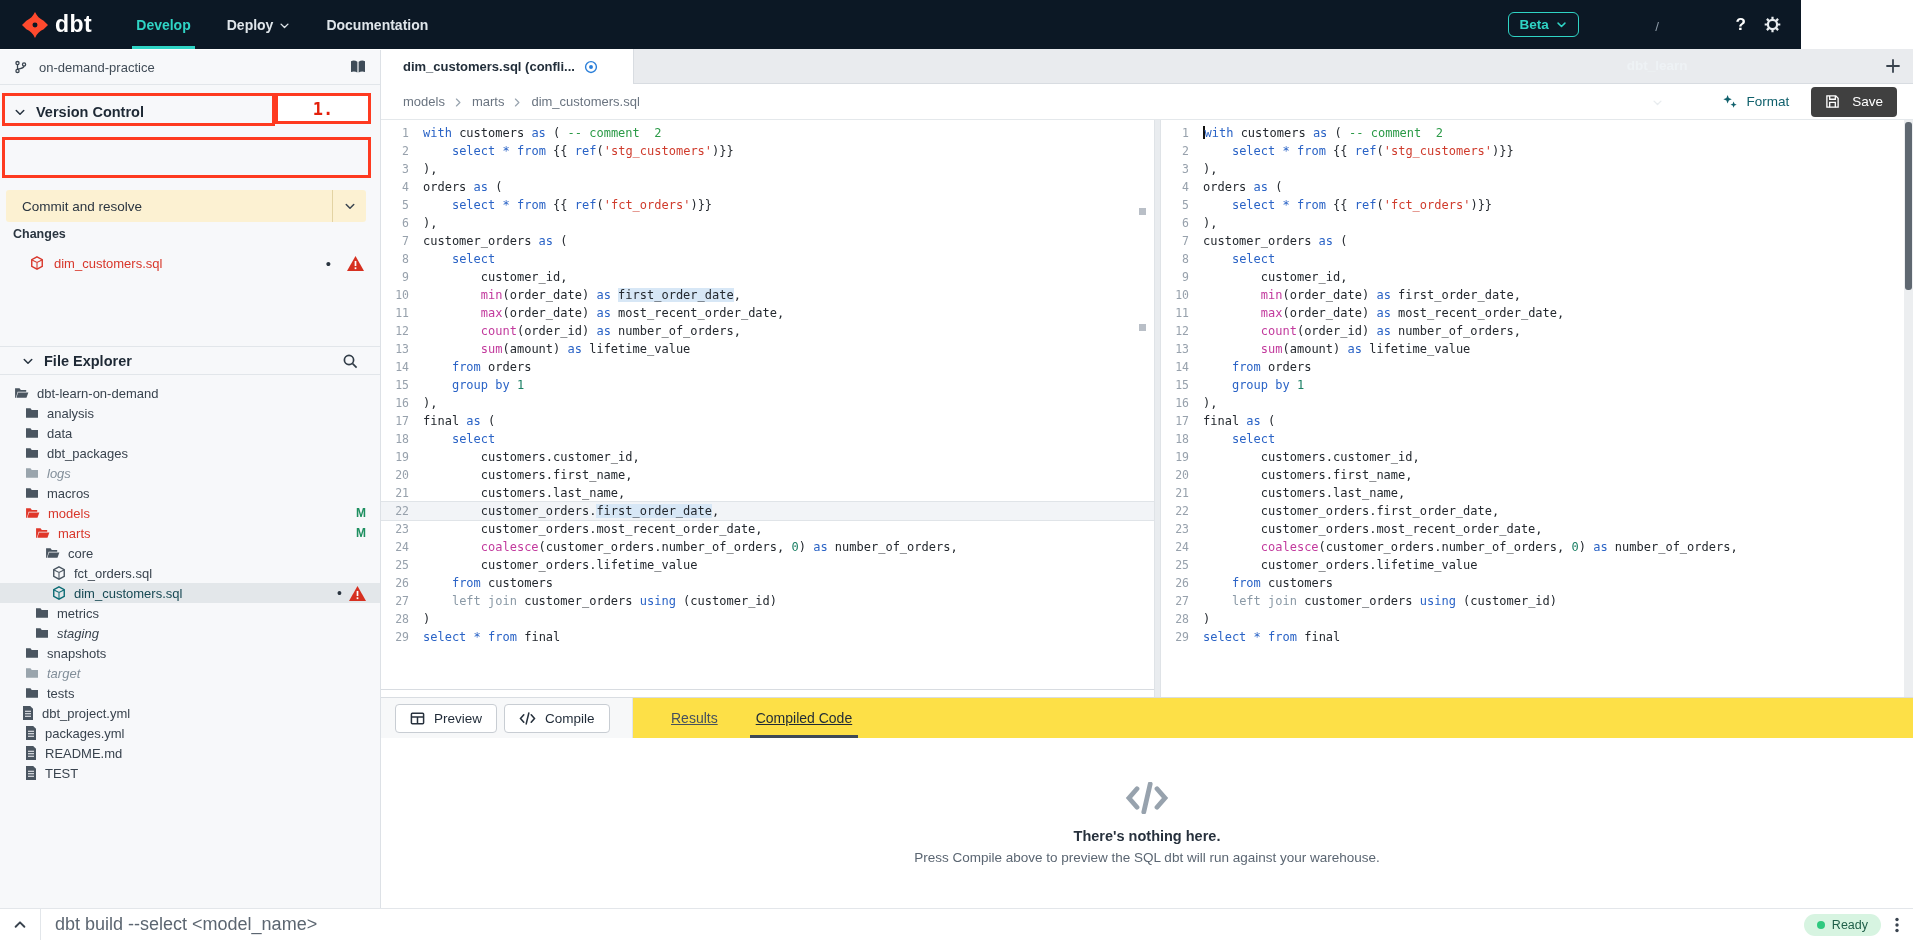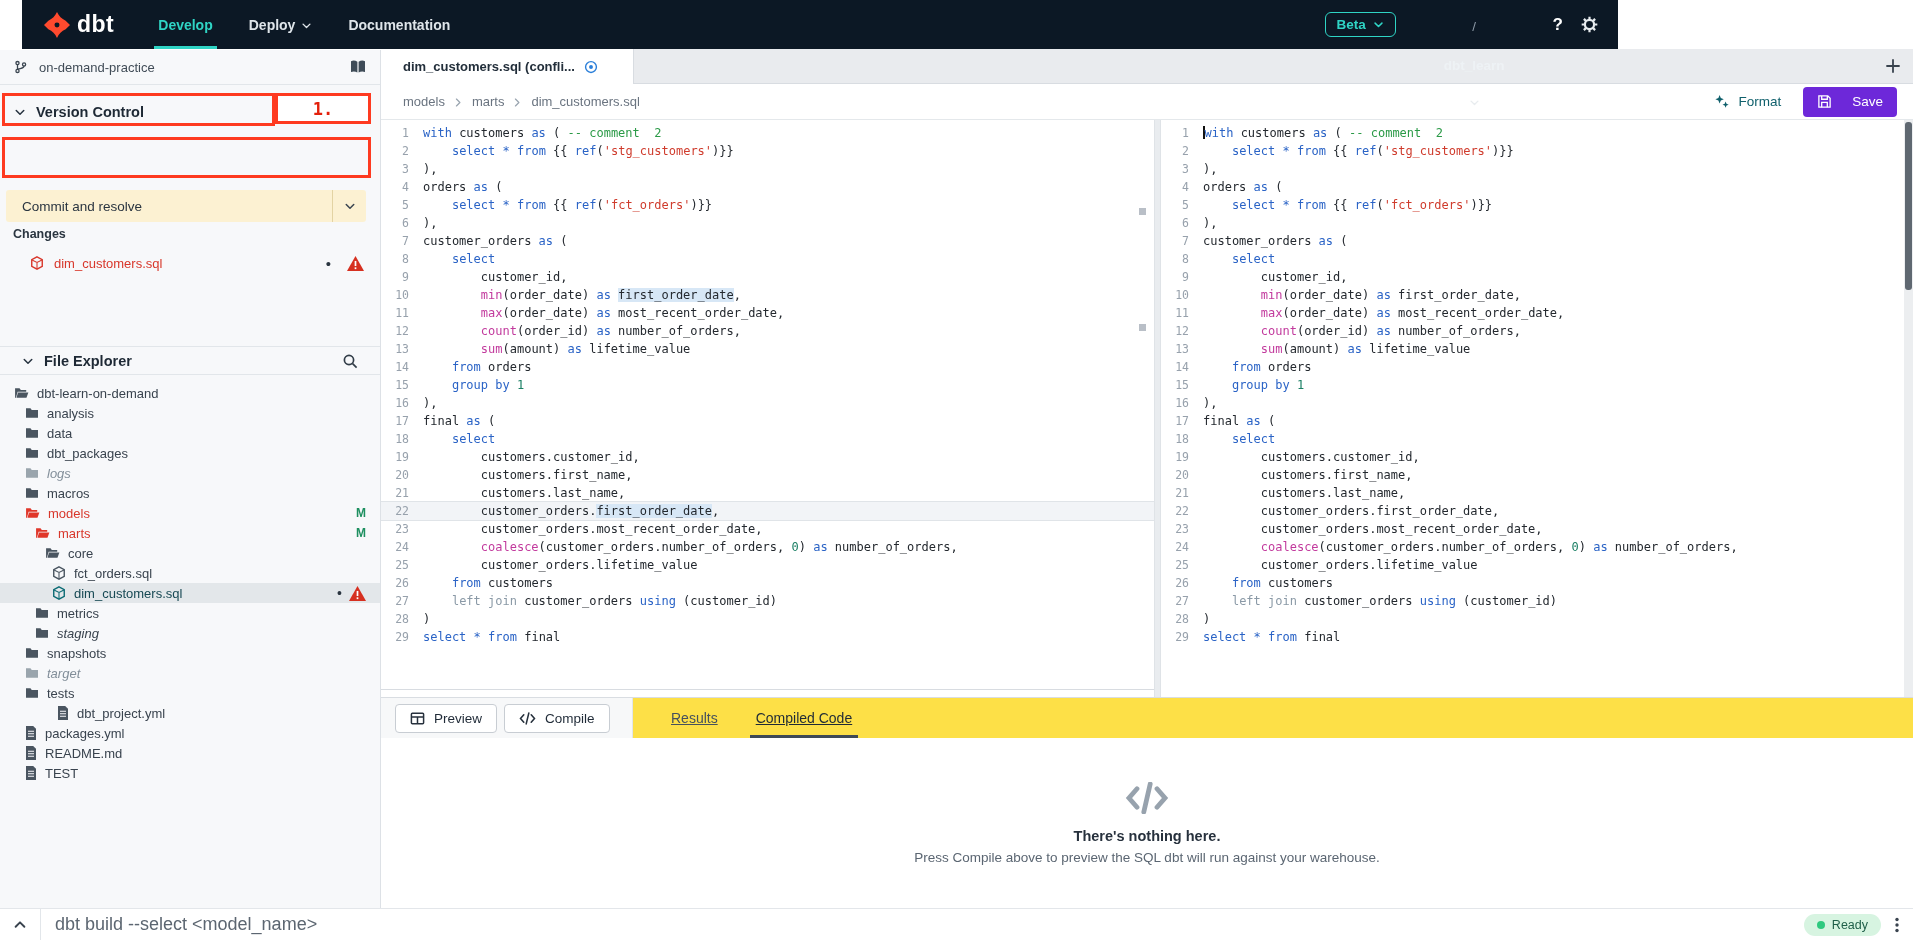--- a/index.html
+++ b/index.html
@@ -2,22 +2,22 @@
 <html><head>
 <meta charset="utf-8">
 <style>
   * { margin:0; padding:0; box-sizing:border-box; }
   html,body { width:1913px; height:940px; overflow:hidden; background:#fff;
     font-family:"Liberation Sans", sans-serif; -webkit-font-smoothing:antialiased; }
   .abs { position:absolute; }
   svg { display:block; }
 
   
-  #topnav { position:absolute; left:0; top:0; width:1596px; height:49px; background:#0c1825;
-    display:flex; align-items:center; z-index:30;margin-left:22px; }
+  #topnav { position:absolute; left:0; top:0; width:1801px; height:49px; background:#0c1825;
+    display:flex; align-items:center; z-index:30; }
   #logo { display:flex; align-items:center; gap:7px; padding:0 26px 0 22px; }
   #logo .logo-word { color:#fff; font-weight:bold; font-size:23px; letter-spacing:.5px; }
   .nav-item { position:relative; height:49px; display:flex; align-items:center; gap:6px;
     padding:0 18px; color:#dfe5ea; font-size:14px; font-weight:bold; cursor:pointer; }
   .nav-item.active { color:#2fd4c5; }
   .nav-item.active::after { content:""; position:absolute; left:14px; right:14px; bottom:0;
     height:3px; background:#2fd4c5; }
   .nav-item .chev { color:#dfe5ea; margin-top:2px; }
   #topnav-right { margin-left:auto; display:flex; align-items:center; gap:18px; padding-right:20px; }
   #beta-btn { display:flex; align-items:center; gap:7px; color:#2fd4c5; border:1.5px solid #2fd4c5;
@@ -83,21 +83,21 @@
     border-right:1px solid #d8dce1; display:flex; align-items:center; gap:9px; padding:0 14px 0 22px; cursor:pointer; }
   #tab-active .tab-label { font-size:13px; font-weight:bold; color:#222e3a; white-space:nowrap; overflow:hidden; }
   #tab-plus { position:absolute; right:12px; top:9px; color:#39434e; cursor:pointer; }
   #crumb-row { position:absolute; left:0; top:35px; width:100%; height:36px; background:#fff;
     border-bottom:1px solid #e4e8eb; display:flex; align-items:center; padding:0 16px 0 22px; }
   #breadcrumb { display:flex; align-items:center; gap:9px; font-size:13px; color:#6a7480; }
   #breadcrumb .crumb { cursor:pointer; }
   #breadcrumb .bsep { color:#9aa5b0; margin-top:1px; }
   #crumb-actions { margin-left:auto; display:flex; align-items:center; gap:22px; }
   #format-btn { display:flex; align-items:center; gap:8px; color:#10606c; font-size:13.5px; cursor:pointer; }
-  #save-btn { display:flex; align-items:center; gap:20px; background:#6d28d9; color:#fff; font-size:13.5px;
+  #save-btn { display:flex; align-items:center; gap:12px; background:#404040; color:#fff; font-size:13.5px;
     border-radius:4px; height:30px; padding:0 14px; cursor:pointer; }
 
   #editor { position:absolute; left:0; top:71px; width:100%; height:577px; background:#fff; }
   .pane { position:absolute; top:0; height:577px; overflow:hidden; background:#fff; }
   #pane-left { left:0; width:773px; }
   #pane-right { left:780px; width:752px; }
   #pane-divider { position:absolute; left:773px; top:0; width:7px; height:577px; background:#e9ecef;
     border-left:1px solid #dfe3e7; border-right:1px solid #dfe3e7; }
   .code-lines { padding-top:4px; font-family:"DejaVu Sans Mono", monospace; font-size:12px; line-height:18px; }
   .cl { display:flex; height:18px; position:relative; }
@@ -421,21 +421,21 @@
         <span class="t-label">target</span>
       </div>
       <div class="tree-row" style="padding-left: 25px;">
         <span class="t-ic">
           <svg width="14" height="12" viewBox="0 0 16 14" fill="currentColor">
             <path d="M1 1.5h5.2l1.5 2H15v9H1z"></path>
           </svg>
         </span>
         <span class="t-label">tests</span>
       </div>
-      <div class="tree-row" style="padding-left: 22px; margin-left: 35px;">
+      <div class="tree-row" style="padding-left: 22px;">
         <span class="t-ic">
           <svg width="12" height="14" viewBox="0 0 12 14" fill="currentColor">
             <path d="M1 0h7.2L11 2.8V14H1z"></path>
             <path d="M3 5.2h6M3 7.7h6M3 10.2h6" stroke="#f7f8fa" stroke-width="1.1"></path>
           </svg>
         </span>
         <span class="t-label">dbt_project.yml</span>
       </div>
       <div class="tree-row" style="padding-left: 25px;">
         <span class="t-ic">

